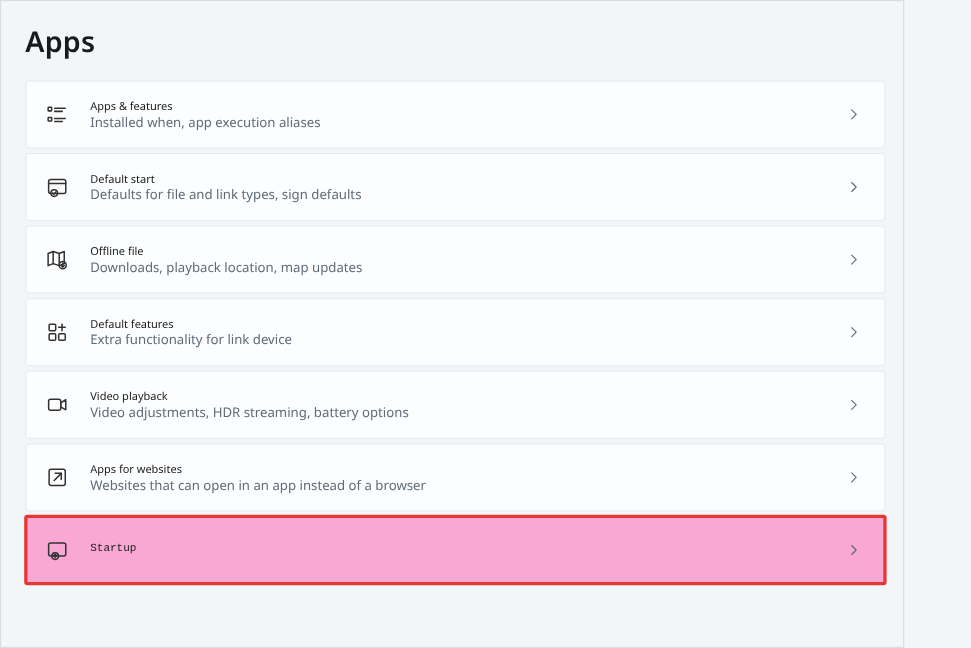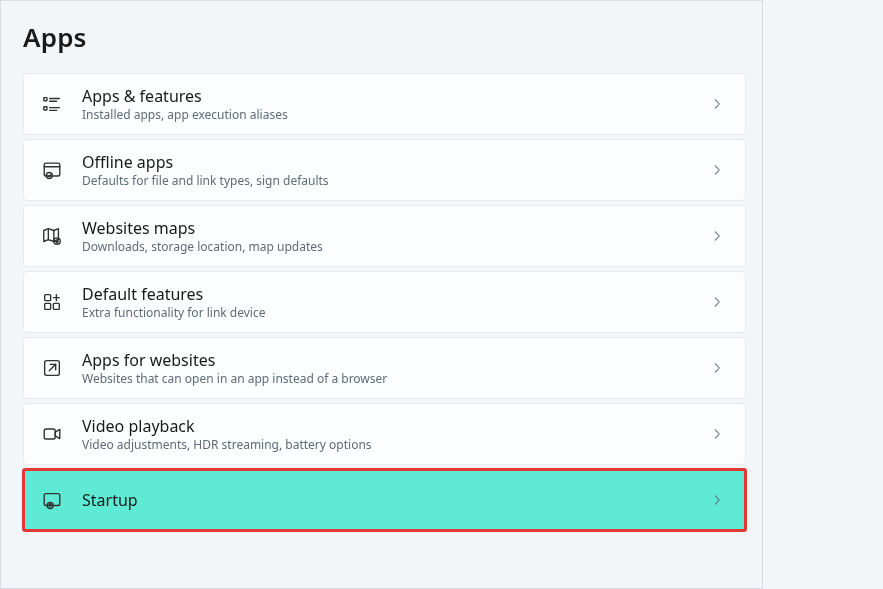--- a/index.html
+++ b/index.html
@@ -3,21 +3,21 @@
 <meta charset="utf-8">
 <style>
   html, body {
     margin: 0;
     padding: 0;
     font-family: "Segoe UI", "Segoe UI Variable", system-ui, sans-serif;
     background: #f3f6f8;
     color: #1a1a1a;
   }
   .page {
-    width: 763px;
+    width: 822px;
     height: 589px;
     box-sizing: border-box;
     border: 1px solid #d9dde1;
     background: #f3f6f8;
     padding: 18px 0 0 0;
   }
   .page-title {
     font-size: 26px;
     font-weight: 600;
     margin: 0 0 18px 22px;
@@ -35,24 +35,25 @@
     align-items: center;
     background: #fcfdfe;
     border: 1px solid #e7eaee;
     border-radius: 4px;
     min-height: 62px;
     padding: 0 18px 0 16px;
     box-sizing: border-box;
     cursor: pointer;
   }
   .row.highlight {
-    background: #5eead4;
+    background: #f9a8d4;
     outline: 3px solid #e53733;
     outline-offset: -2px;
     border-radius: 2px;
+    font-family: Liberation Mono, monospace;
   }
   .row-icon {
     width: 24px;
     height: 24px;
     flex: 0 0 24px;
     display: flex;
     align-items: center;
     justify-content: center;
     margin-right: 18px;
     color: #323232;
@@ -67,21 +68,21 @@
     stroke-linejoin: round;
   }
   .row-text {
     display: flex;
     flex-direction: column;
     gap: 1px;
     flex: 1 1 auto;
     min-width: 0;
   }
   .row-title {
-    font-size: 16px;
+    font-size: 10px;
     color: #1a1a1a;
     line-height: 1.25;
   }
   .row-sub {
     font-size: 12px;
     color: #5f6b76;
     line-height: 1.25;
   }
   .chevron {
     flex: 0 0 20px;
@@ -118,40 +119,40 @@
           <rect x="3" y="5" width="3.5" height="3.5" rx="0.5"></rect>
           <rect x="3" y="15" width="3.5" height="3.5" rx="0.5"></rect>
           <line x1="9.5" y1="6" x2="20" y2="6"></line>
           <line x1="9.5" y1="9" x2="17" y2="9"></line>
           <line x1="9.5" y1="16" x2="20" y2="16"></line>
           <line x1="9.5" y1="19" x2="17" y2="19"></line>
         </svg>
       </span>
       <div class="row-text">
         <span class="row-title">Apps &amp; features</span>
-        <span class="row-sub">Installed apps, app execution aliases</span>
+        <span class="row-sub">Installed when, app execution aliases</span>
       </div>
       <span class="chevron">
         <svg viewBox="0 0 24 24">
             <polyline points="9 5 16 12 9 19"></polyline>
           </svg>
       </span>
     </div>
 
     <div class="row">
       <span class="row-icon">
         <svg viewBox="0 0 24 24">
           <rect x="3.5" y="4.5" width="17" height="14" rx="2"></rect>
           <line x1="3.5" y1="8.5" x2="20.5" y2="8.5"></line>
           <circle cx="9" cy="18" r="3.3"></circle>
           <polyline points="7.5 18 8.7 19.2 10.6 17"></polyline>
         </svg>
       </span>
       <div class="row-text">
-        <span class="row-title">Offline apps</span>
+        <span class="row-title">Default start</span>
         <span class="row-sub">Defaults for file and link types, sign defaults</span>
       </div>
       <span class="chevron">
         <svg viewBox="0 0 24 24">
             <polyline points="9 5 16 12 9 19"></polyline>
           </svg>
       </span>
     </div>
 
     <div class="row">
@@ -159,22 +160,22 @@
         <svg viewBox="0 0 24 24">
           <polyline points="3 6 8 4 14 6 19 4 19 16 14 18 8 16 3 18 3 6"></polyline>
           <line x1="8" y1="4" x2="8" y2="16"></line>
           <line x1="14" y1="6" x2="14" y2="18"></line>
           <circle cx="17.5" cy="17.5" r="3.5"></circle>
           <line x1="17.5" y1="15.7" x2="17.5" y2="19"></line>
           <polyline points="16 17.8 17.5 19.3 19 17.8"></polyline>
         </svg>
       </span>
       <div class="row-text">
-        <span class="row-title">Websites maps</span>
-        <span class="row-sub">Downloads, storage location, map updates</span>
+        <span class="row-title">Offline file</span>
+        <span class="row-sub">Downloads, playback location, map updates</span>
       </div>
       <span class="chevron">
         <svg viewBox="0 0 24 24">
             <polyline points="9 5 16 12 9 19"></polyline>
           </svg>
       </span>
     </div>
 
     <div class="row">
       <span class="row-icon">
@@ -193,46 +194,46 @@
       <span class="chevron">
         <svg viewBox="0 0 24 24">
             <polyline points="9 5 16 12 9 19"></polyline>
           </svg>
       </span>
     </div>
 
     <div class="row">
       <span class="row-icon">
         <svg viewBox="0 0 24 24">
+          <rect x="3.5" y="6.5" width="12" height="11" rx="2"></rect>
+          <polygon points="15.5 10 20.5 7 20.5 17 15.5 14"></polygon>
+        </svg>
+      </span>
+      <div class="row-text">
+        <span class="row-title">Video playback</span>
+        <span class="row-sub">Video adjustments, HDR streaming, battery options</span>
+      </div>
+      <span class="chevron">
+        <svg viewBox="0 0 24 24">
+            <polyline points="9 5 16 12 9 19"></polyline>
+          </svg>
+      </span>
+    </div>
+
+    <div class="row">
+      <span class="row-icon">
+        <svg viewBox="0 0 24 24">
           <rect x="4" y="4" width="16" height="16" rx="2"></rect>
           <polyline points="10 8 16 8 16 14"></polyline>
           <line x1="16" y1="8" x2="9" y2="15"></line>
         </svg>
       </span>
       <div class="row-text">
         <span class="row-title">Apps for websites</span>
         <span class="row-sub">Websites that can open in an app instead of a browser</span>
-      </div>
-      <span class="chevron">
-        <svg viewBox="0 0 24 24">
-            <polyline points="9 5 16 12 9 19"></polyline>
-          </svg>
-      </span>
-    </div>
-
-    <div class="row">
-      <span class="row-icon">
-        <svg viewBox="0 0 24 24">
-          <rect x="3.5" y="6.5" width="12" height="11" rx="2"></rect>
-          <polygon points="15.5 10 20.5 7 20.5 17 15.5 14"></polygon>
-        </svg>
-      </span>
-      <div class="row-text">
-        <span class="row-title">Video playback</span>
-        <span class="row-sub">Video adjustments, HDR streaming, battery options</span>
       </div>
       <span class="chevron">
         <svg viewBox="0 0 24 24">
             <polyline points="9 5 16 12 9 19"></polyline>
           </svg>
       </span>
     </div>
 
     <div class="row highlight">
       <span class="row-icon">

